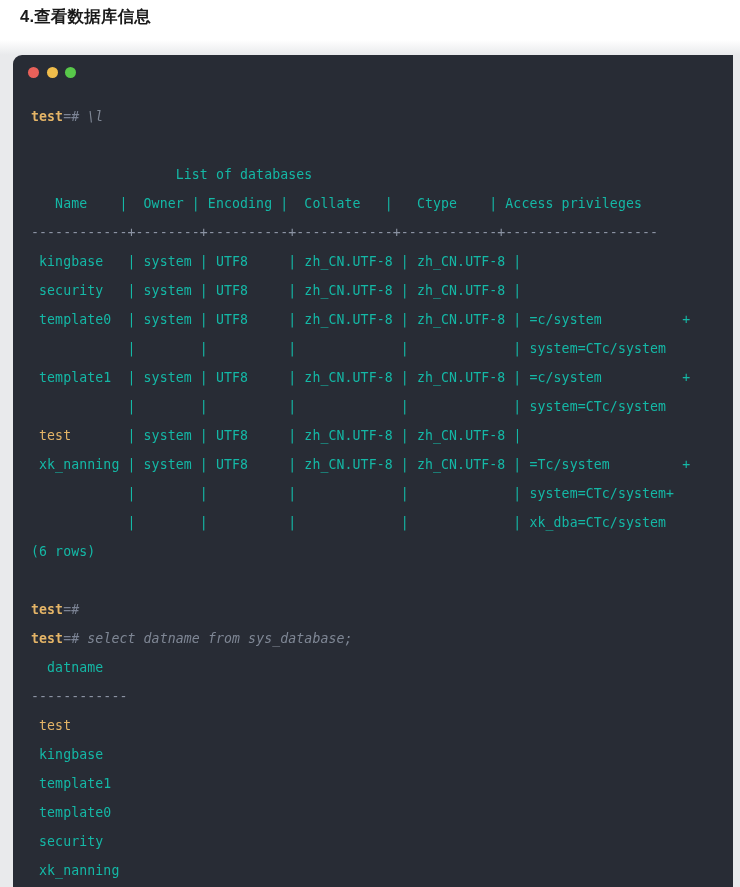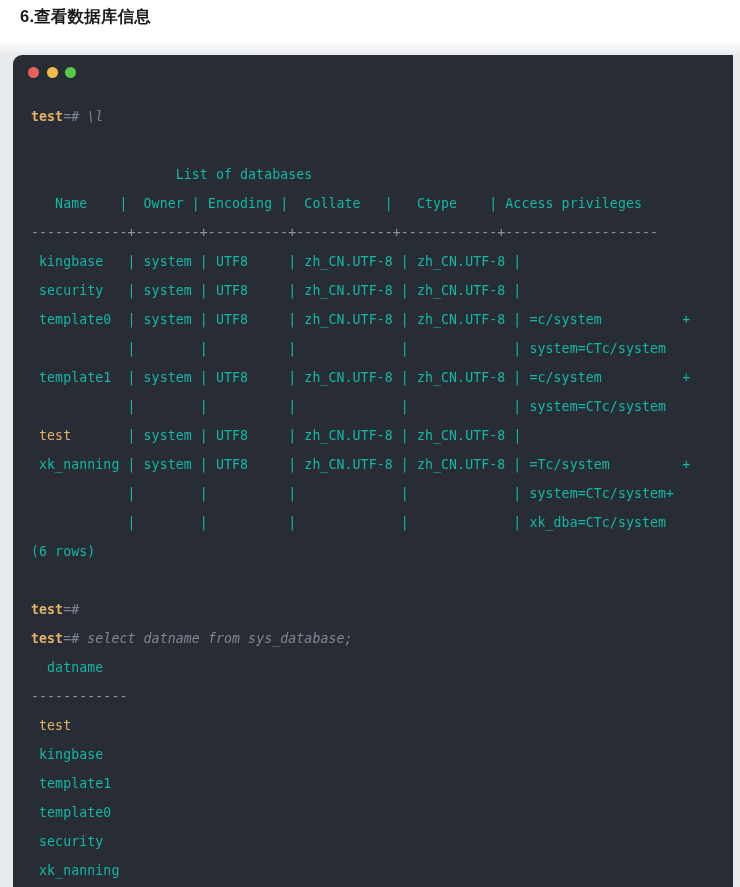--- a/index.html
+++ b/index.html
@@ -92,21 +92,21 @@
   .cmd         { color: #7f8795; font-style: italic; }
   .out         { color: #14b8a6; }
   .hl          { color: #e5b567; }
   .rule        { color: #8b93a3; }
 </style>
 </head>
 <body>
 
 <div id="page">
 
-  <div id="doc-title">6.查看数据库信息</div>
+  <div id="doc-title">4.查看数据库信息</div>
 
   <div id="terminal">
 
     <div id="titlebar">
       <span class="dot red"></span>
       <span class="dot yellow"></span>
       <span class="dot green"></span>
     </div>
 
     <div id="console"><div class="line"><span class="prompt-name">test</span><span class="prompt-sym">=#</span><span class="cmd"> \l</span></div><div class="line blank">&nbsp;</div><div class="line"><span class="out">                  List of databases</span></div><div class="line"><span class="out">   Name    |  Owner | Encoding |  Collate   |   Ctype    | Access privileges</span></div><div class="line"><span class="rule">------------+--------+----------+------------+------------+-------------------</span></div><div class="line"><span class="out"> kingbase   | system | UTF8     | zh_CN.UTF-8 | zh_CN.UTF-8 |</span></div><div class="line"><span class="out"> security   | system | UTF8     | zh_CN.UTF-8 | zh_CN.UTF-8 |</span></div><div class="line"><span class="out"> template0  | system | UTF8     | zh_CN.UTF-8 | zh_CN.UTF-8 | =c/system          +</span></div><div class="line"><span class="out">            |        |          |             |             | system=CTc/system</span></div><div class="line"><span class="out"> template1  | system | UTF8     | zh_CN.UTF-8 | zh_CN.UTF-8 | =c/system          +</span></div><div class="line"><span class="out">            |        |          |             |             | system=CTc/system</span></div><div class="line"><span class="hl"> test</span><span class="out">       | system | UTF8     | zh_CN.UTF-8 | zh_CN.UTF-8 |</span></div><div class="line"><span class="out"> xk_nanning | system | UTF8     | zh_CN.UTF-8 | zh_CN.UTF-8 | =Tc/system         +</span></div><div class="line"><span class="out">            |        |          |             |             | system=CTc/system+</span></div><div class="line"><span class="out">            |        |          |             |             | xk_dba=CTc/system</span></div><div class="line"><span class="out">(6 rows)</span></div><div class="line blank">&nbsp;</div><div class="line"><span class="prompt-name">test</span><span class="prompt-sym">=#</span><span class="cmd"></span></div><div class="line"><span class="prompt-name">test</span><span class="prompt-sym">=#</span><span class="cmd"> select datname from sys_database;</span></div><div class="line"><span class="out">  datname</span></div><div class="line"><span class="rule">------------</span></div><div class="line"><span class="hl"> test</span><span class="out"></span></div><div class="line"><span class="out"> kingbase</span></div><div class="line"><span class="out"> template1</span></div><div class="line"><span class="out"> template0</span></div><div class="line"><span class="out"> security</span></div><div class="line"><span class="out"> xk_nanning</span></div><div class="line"></div></div>

